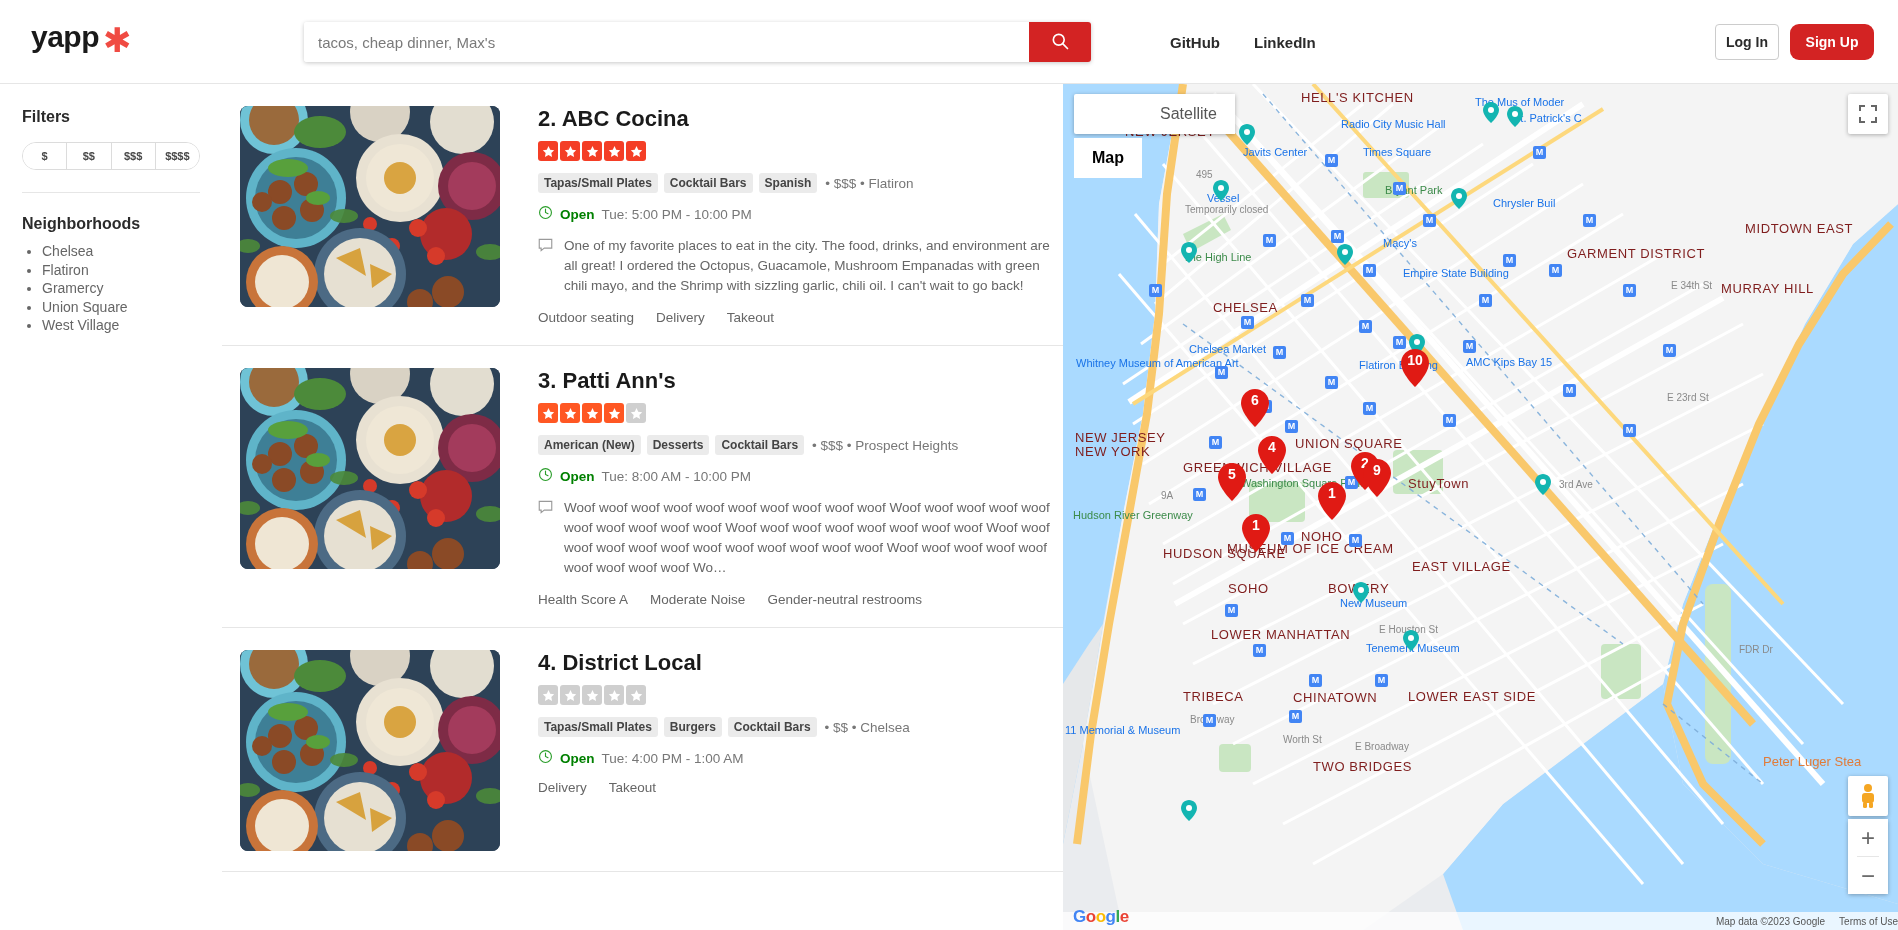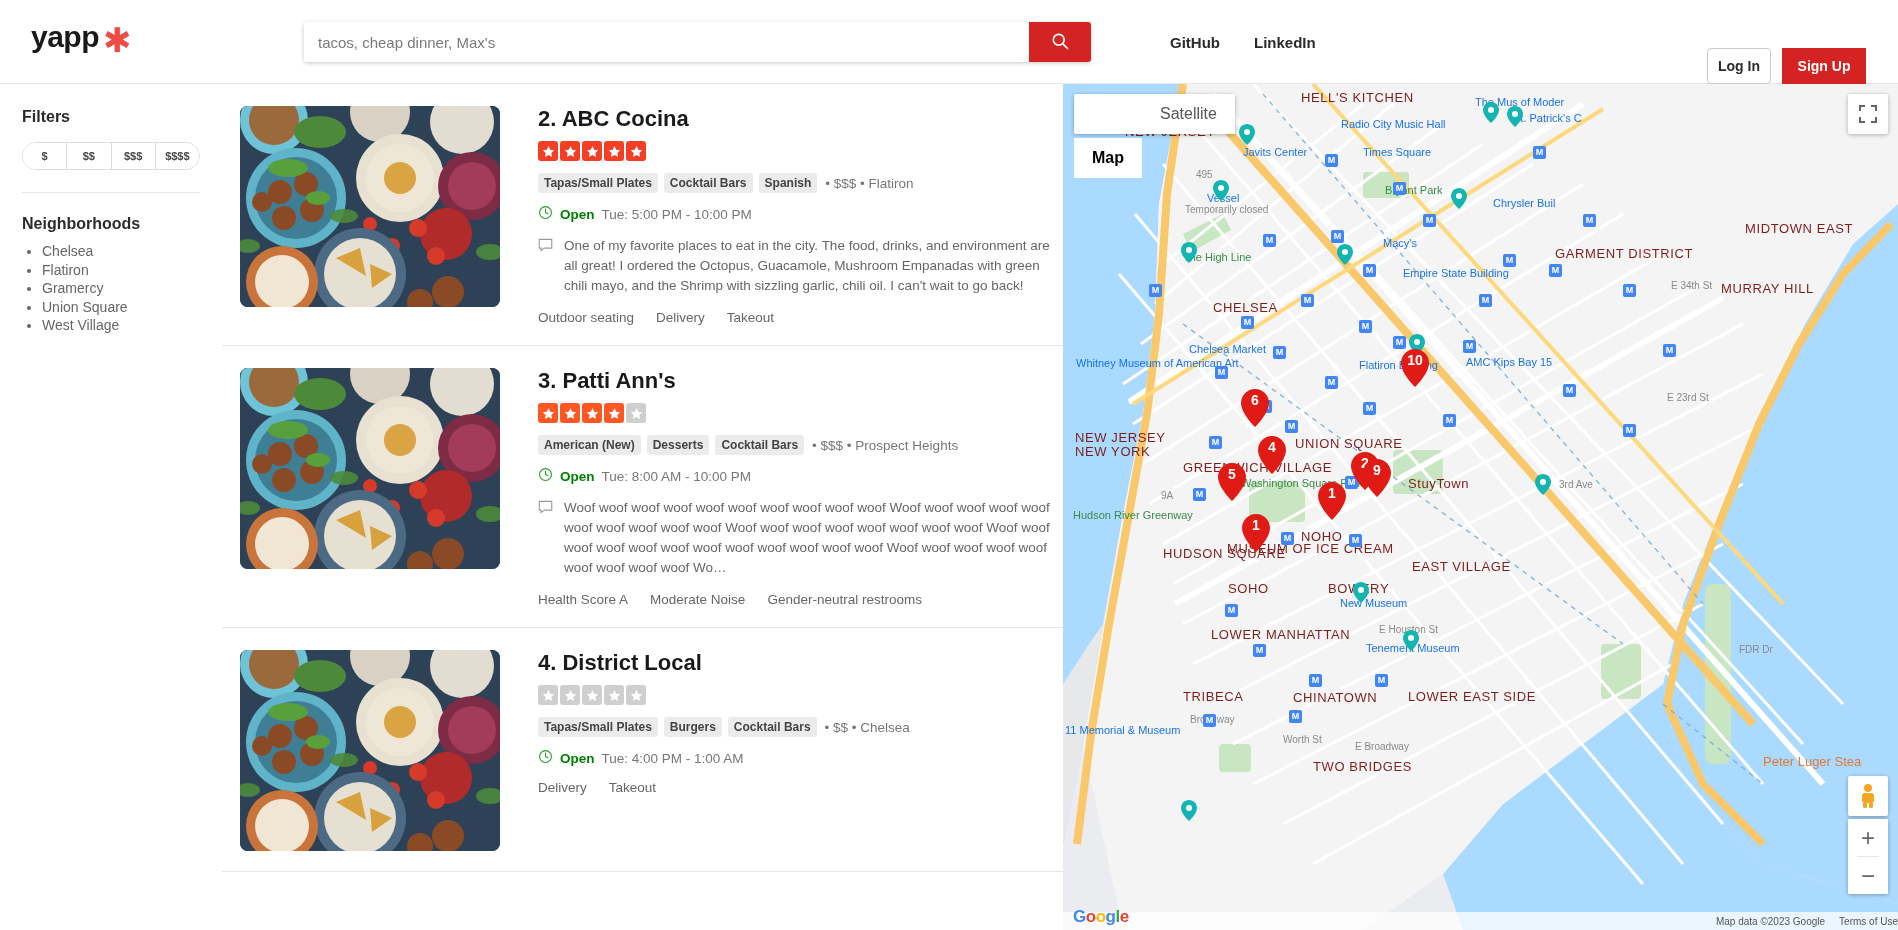--- a/index.html
+++ b/index.html
@@ -57,31 +57,31 @@
 
   .nav-links {
     position: absolute; left: 1170px; top: 0; height: 84px;
     display: flex; align-items: center; gap: 34px;
   }
   .nav-link {
     font-size: 15px; font-weight: bold; color: #2b2b2b;
     text-decoration: none; cursor: pointer;
   }
   .auth-btns {
-    position: absolute; right: 32px; top: 0; height: 84px;
-    display: flex; align-items: flex-end; gap: 11px;
+    position: absolute; right: 24px; top: 0; height: 84px;
+    display: flex; align-items: center; gap: 11px;
   }
   .btn-login {
     width: 64px; height: 36px; border: 1px solid #ccc; background: #fff;
     border-radius: 4px; font-size: 14px; font-weight: bold; color: #2b2b2b;
     cursor: pointer; font-family: "Liberation Sans", sans-serif;
   }
   .btn-signup {
     width: 84px; height: 36px; border: none; background: #d32323;
-    border-radius: 0; font-size: 14px; font-weight: bold; color: #fff;
+    border-radius: 9px; font-size: 14px; font-weight: bold; color: #fff;
     cursor: pointer; font-family: "Liberation Sans", sans-serif;
   }
 
   
   .sidebar {
     position: absolute; top: 84px; left: 0;
     width: 222px; height: 846px; background: #fff;
     padding: 24px 22px 0 22px;
   }
   .sidebar h3 {
@@ -674,21 +674,21 @@
 
     <g stroke="#7faeda" stroke-width="1.4" stroke-dasharray="5 5" fill="none" opacity=".9">
       <path d="M200 10 L640 520"></path>
       <path d="M120 240 L560 560"></path>
       <path d="M600 620 L700 700"></path>
     </g>
   </svg>
 
   <div id="map-labels">
       <div class="maplabel big" style="left: 682px; top: 137px;">MIDTOWN EAST</div>
-      <div class="maplabel big" style="left: 492px; top: 162px;">GARMENT DISTRICT</div>
+      <div class="maplabel big" style="left: 504px; top: 162px;">GARMENT DISTRICT</div>
       <div class="maplabel big" style="left: 658px; top: 197px;">MURRAY HILL</div>
       <div class="maplabel big" style="left: 150px; top: 216px;">CHELSEA</div>
       <div class="maplabel big" style="left: 232px; top: 352px;">UNION SQUARE</div>
       <div class="maplabel big" style="left: 120px; top: 376px;">GREENWICH VILLAGE</div>
       <div class="maplabel big" style="left: 238px; top: 445px;">NOHO</div>
       <div class="maplabel big" style="left: 349px; top: 475px;">EAST VILLAGE</div>
       <div class="maplabel big" style="left: 100px; top: 462px;">HUDSON SQUARE</div>
       <div class="maplabel big" style="left: 165px; top: 497px;">SOHO</div>
       <div class="maplabel big" style="left: 265px; top: 497px;">BOWERY</div>
       <div class="maplabel big" style="left: 148px; top: 543px;">LOWER MANHATTAN</div>

